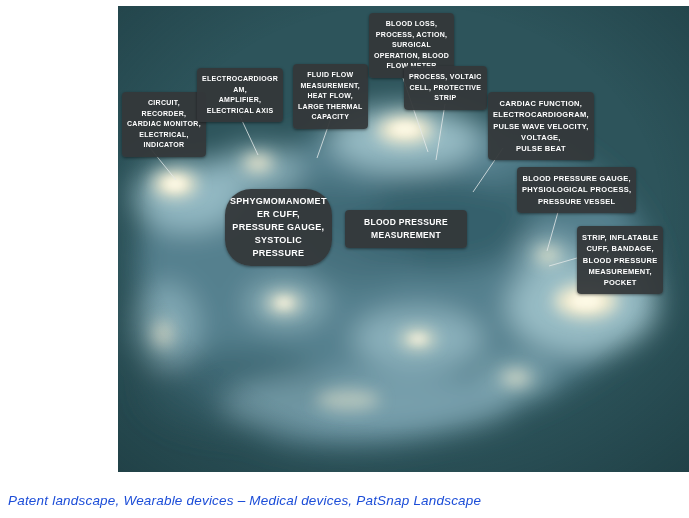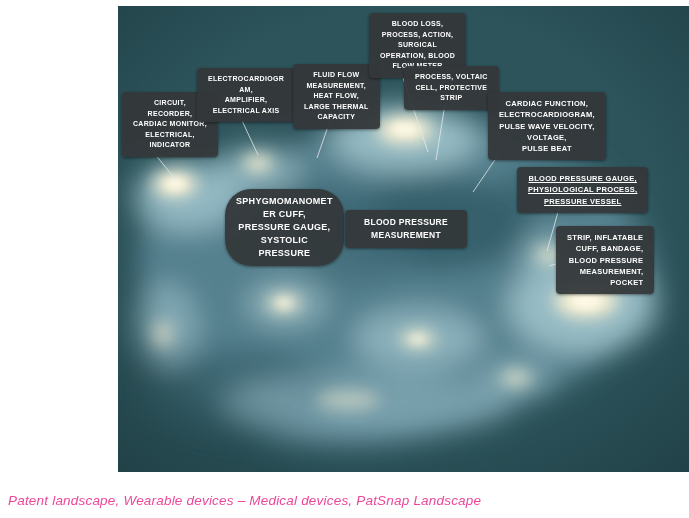--- a/index.html
+++ b/index.html
@@ -14,36 +14,36 @@
   .viz svg { position: absolute; left: 0; top: 0; }
 
   
   .leaders { position: absolute; left: 0; top: 0; width: 689px; height: 518px;
              pointer-events: none; z-index: 5; }
 
   
   .label { position: absolute; z-index: 10; background: rgba(52,56,58,0.95);
            color: #ffffff; font-weight: bold; font-size: 7px; line-height: 1.5;
            letter-spacing: .3px; text-align: center; white-space: pre-line;
-           padding: 6px 11px; border-radius: 4px;
+           padding: 6px 5px; border-radius: 4px;
            box-shadow: 0 1px 3px rgba(0,0,0,.45); }
   .l1  { left: 122px; top: 92px;  }
   .l2  { left: 197px; top: 68px;  }
   .l3  { left: 293px; top: 64px;  }
   .l4  { left: 369px; top: 13px;  }
   .l5  { left: 404px; top: 66px;  }
   .l6  { left: 488px; top: 92px;  font-size: 7.5px; }
-  .l7  { left: 517px; top: 167px; font-size: 7.5px; text-decoration: underline; }
-  .l8  { left: 556px; top: 226px; font-size: 7.5px; text-align: right; }
+  .l7  { left: 517px; top: 167px; font-size: 7.5px; }
+  .l8  { left: 577px; top: 226px; font-size: 7.5px; }
   .l9  { left: 225px; top: 189px; font-size: 9px; line-height: 1.45; border-radius: 26px; }
   .l10 { left: 345px; top: 210px; font-size: 8.5px; min-width: 94px; padding: 6px 14px; }
 
   
   .caption { position: absolute; left: 8px; top: 493px; font-style: italic;
-             font-size: 13.5px; color: #ec4899; letter-spacing: .2px; }
+             font-size: 13.5px; color: #1d4ed8; letter-spacing: .2px; }
 </style>
 </head>
 <body>
 
 <div class="figure">
 
   <div class="viz">
     <svg width="571" height="466" viewBox="0 0 571 466">
       <defs>
         <filter id="b14" x="-30%" y="-30%" width="160%" height="160%">

